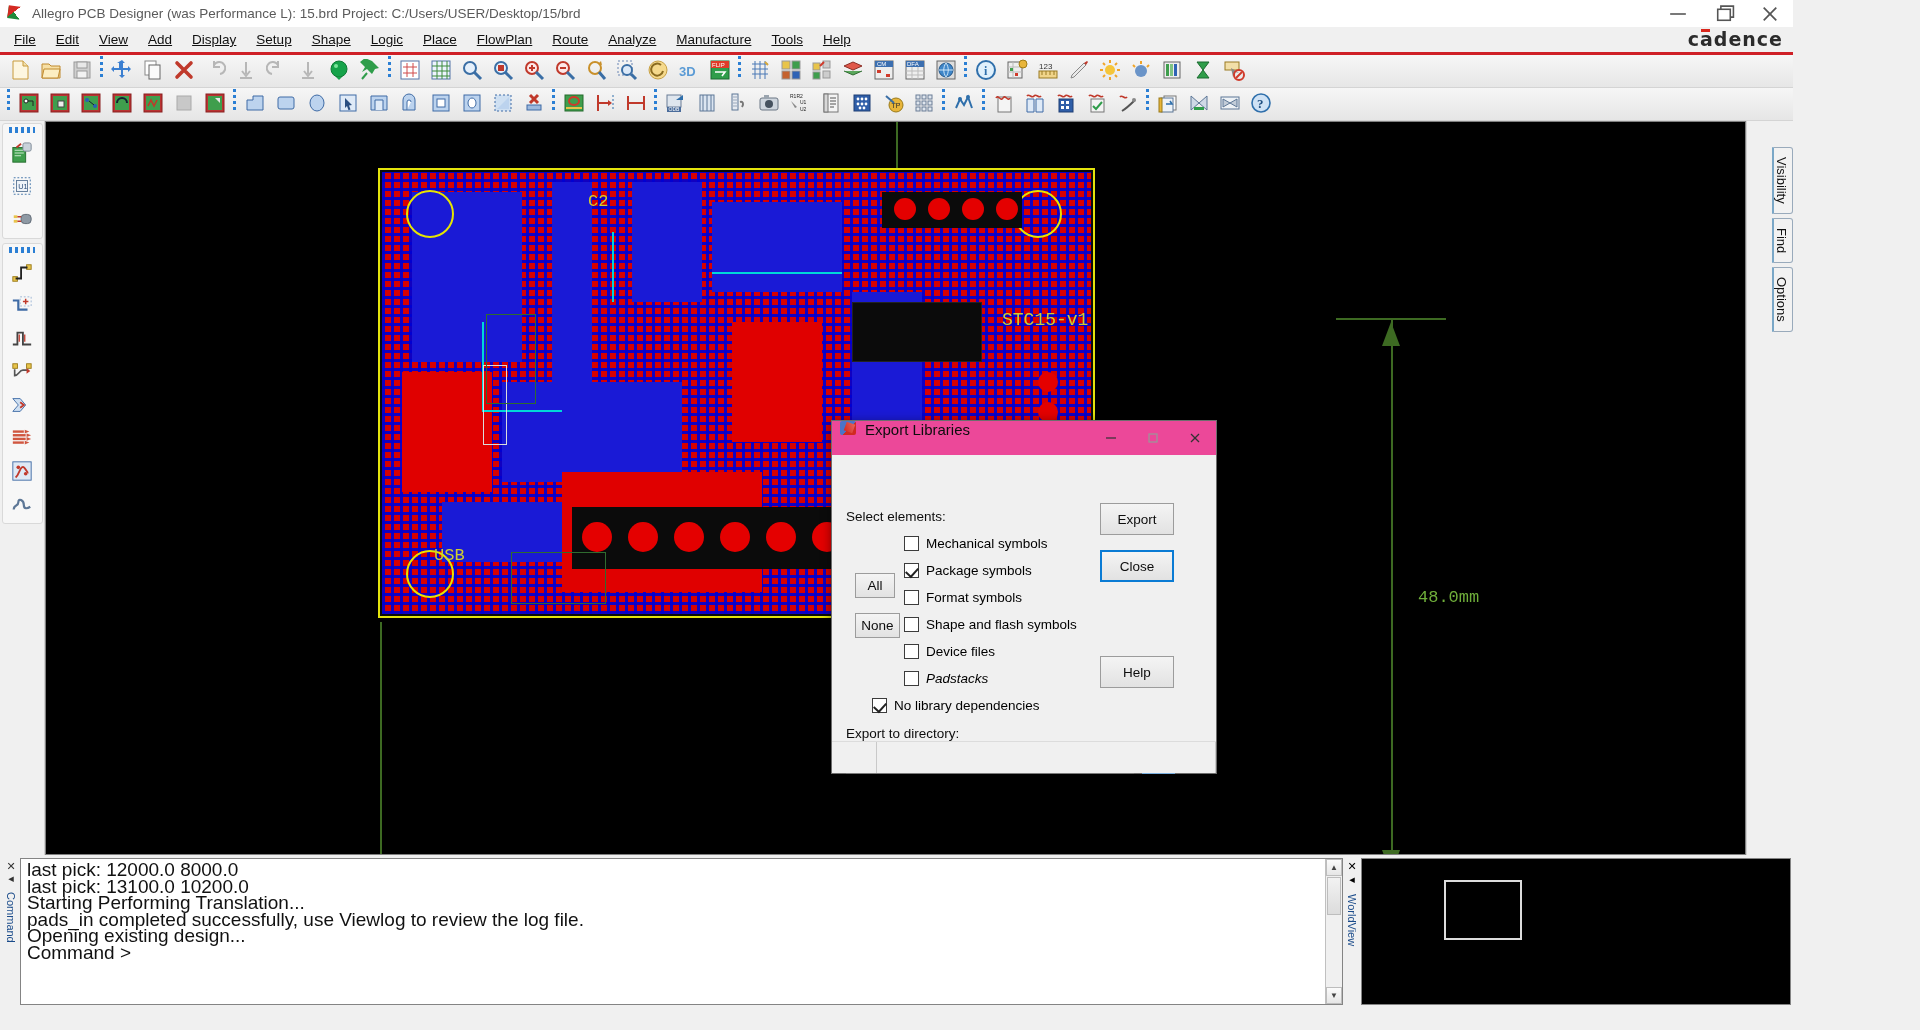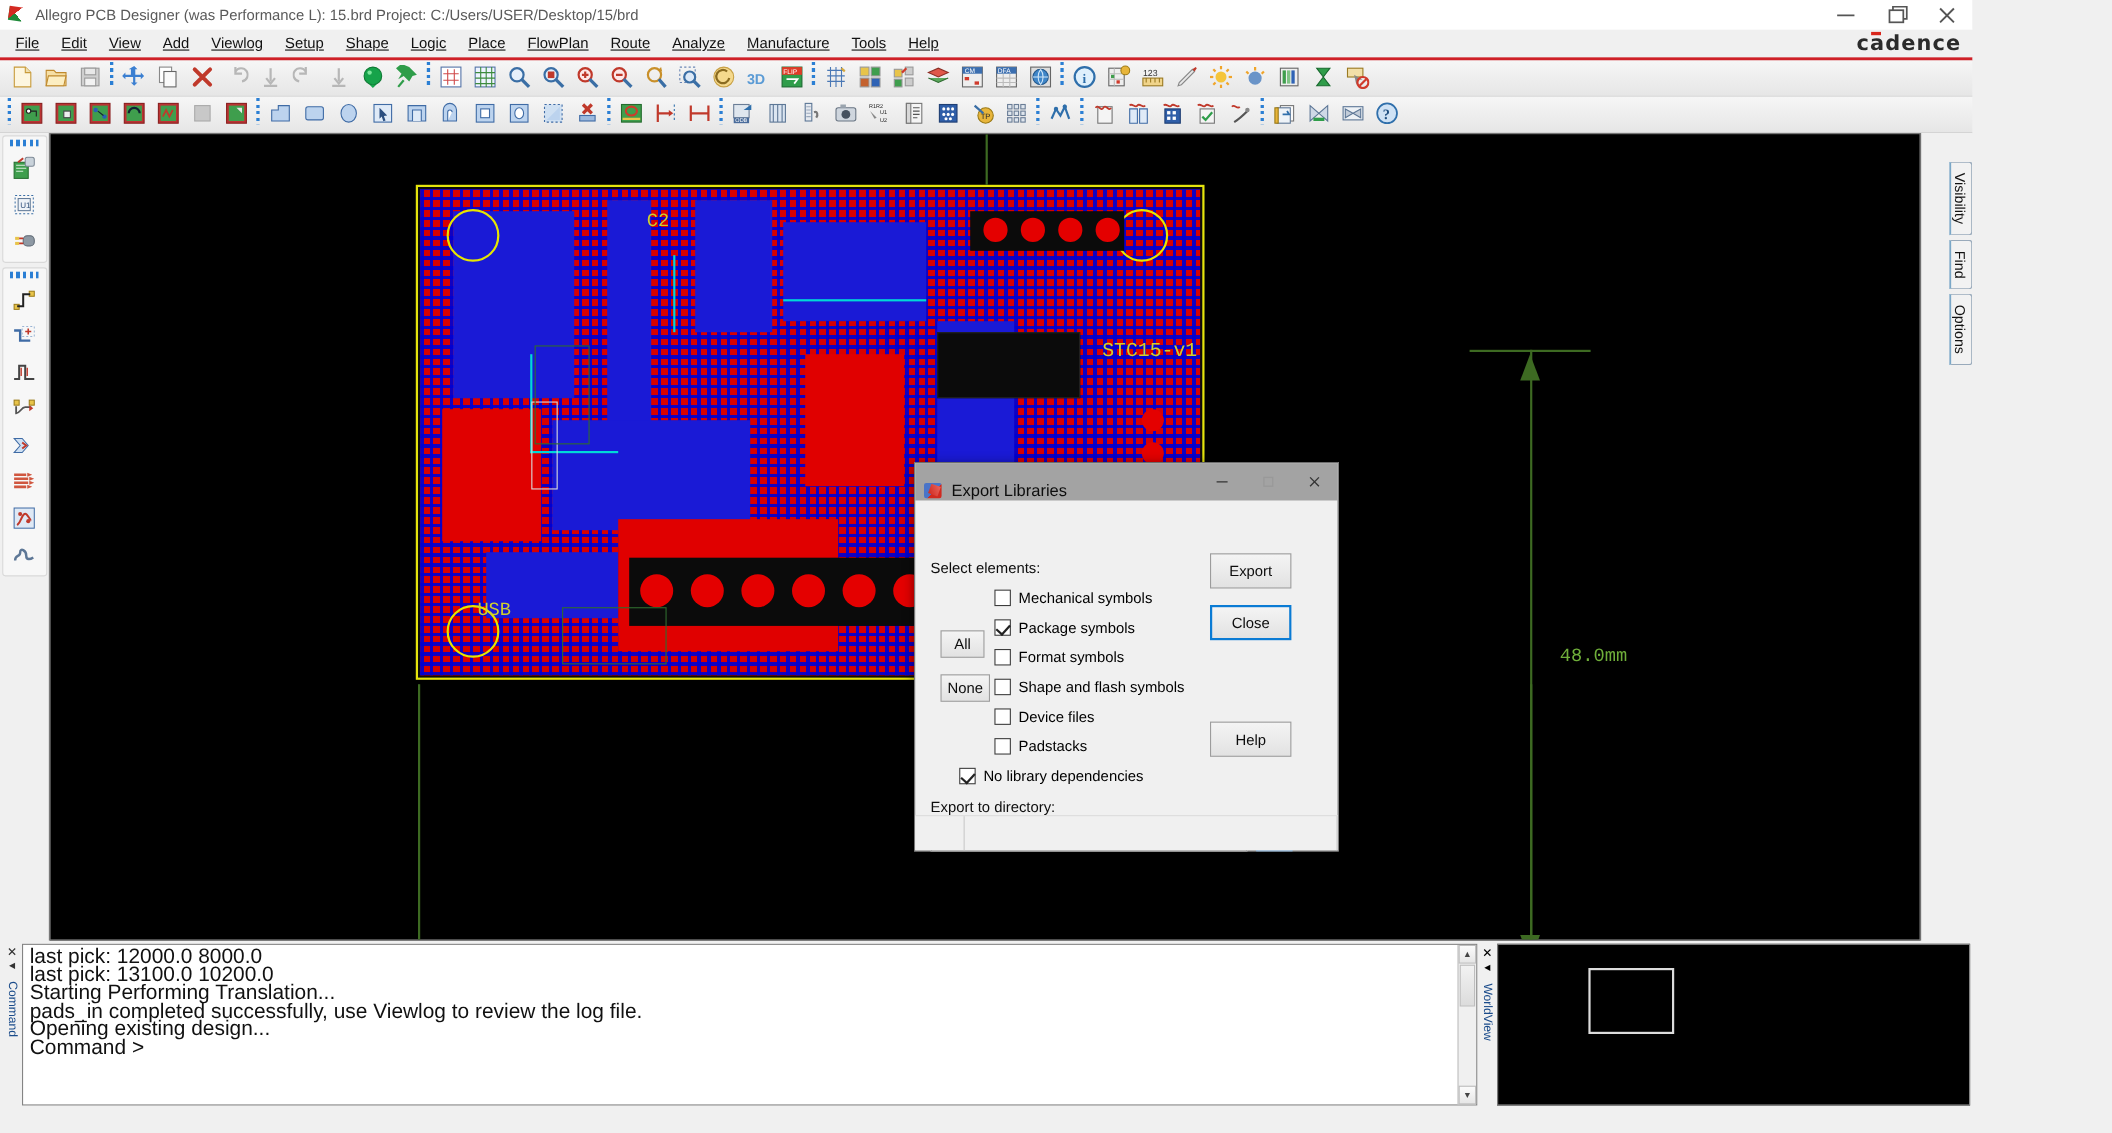--- a/index.html
+++ b/index.html
@@ -128,21 +128,21 @@
   .whitebox{ position:absolute; border:1px solid #dcdcdc;}
   .greenbox{ position:absolute; border:1px solid #2f6b2f;}
 
   
   .dialog{
     position:absolute; left:785px; top:298px; width:386px; height:354px;
     background:#f0f0f0; border:1px solid #6d6d6d;
     box-shadow:0 2px 10px rgba(0,0,0,.45); font-size:13.5px;
   }
   .dlg-title{
-    height:34px;background:#a3a3a3;display:flex;align-items:flex-end;position:relative;
+    height:34px;background:#ec4899;display:flex;align-items:flex-start;position:relative;
   }
   .dlg-ico{ width:18px;height:16px;margin:0 7px 0 8px;position:relative;flex:none;}
   .dlg-ico:before{
     content:"";position:absolute;left:0;top:0;width:16px;height:14px;
     background:linear-gradient(135deg,#4a74c8 0 55%,#d02a20 55% 100%);
     border-radius:2px;
   }
   .dlg-ico:after{
     content:"";position:absolute;left:5px;top:2px;width:9px;height:9px;
     background:linear-gradient(45deg,#d02a20,#e8645c);transform:rotate(20deg);
@@ -255,21 +255,21 @@
           </svg>
       </div>
     </div>
   </div>
 
   <div class="menubar">
     <div class="menu-item"><u>File</u></div>
     <div class="menu-item"><u>Edit</u></div>
     <div class="menu-item"><u>View</u></div>
     <div class="menu-item"><u>Add</u></div>
-    <div class="menu-item"><u>Viewlog</u></div>
+    <div class="menu-item"><u>Display</u></div>
     <div class="menu-item"><u>Setup</u></div>
     <div class="menu-item"><u>Shape</u></div>
     <div class="menu-item"><u>Logic</u></div>
     <div class="menu-item"><u>Place</u></div>
     <div class="menu-item"><u>FlowPlan</u></div>
     <div class="menu-item"><u>Route</u></div>
     <div class="menu-item"><u>Analyze</u></div>
     <div class="menu-item"><u>Manufacture</u></div>
     <div class="menu-item"><u>Tools</u></div>
     <div class="menu-item"><u>Help</u></div>
@@ -1103,21 +1103,21 @@
             <span>Format symbols</span>
           </div>
           <div class="cbrow" style="left:72px;top:162px;">
             <span class="cbox"></span>
             <span>Shape and flash symbols</span>
           </div>
           <div class="cbrow" style="left:72px;top:189px;">
             <span class="cbox"></span>
             <span>Device files</span>
           </div>
-          <div class="cbrow" style="left:72px;top:216px;">
+          <div class="cbrow" style="left:72px;top:216px;font-style:italic;">
             <span class="cbox"></span>
             <span>Padstacks</span>
           </div>
           <div class="cbrow" style="left:40px;top:243px;">
             <span class="cbox checked"></span>
             <span>No library dependencies</span>
           </div>
 
           <div class="gbtn" style="left:268px;top:48px;width:74px;height:32px;">Export</div>
           <div class="gbtn focus" style="left:268px;top:95px;width:74px;height:32px;">Close</div>

